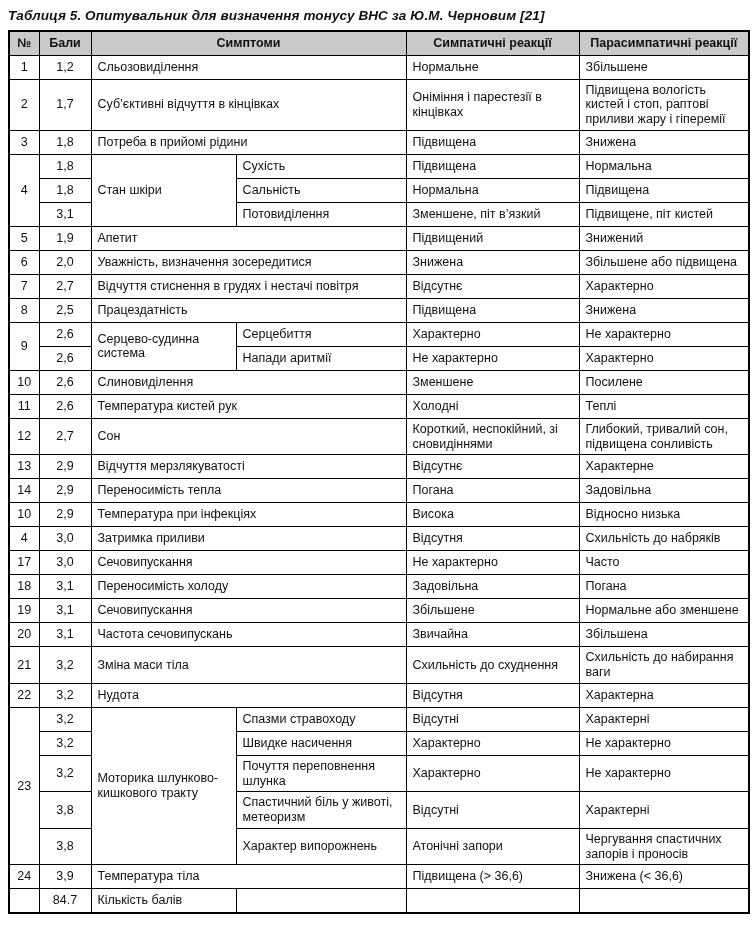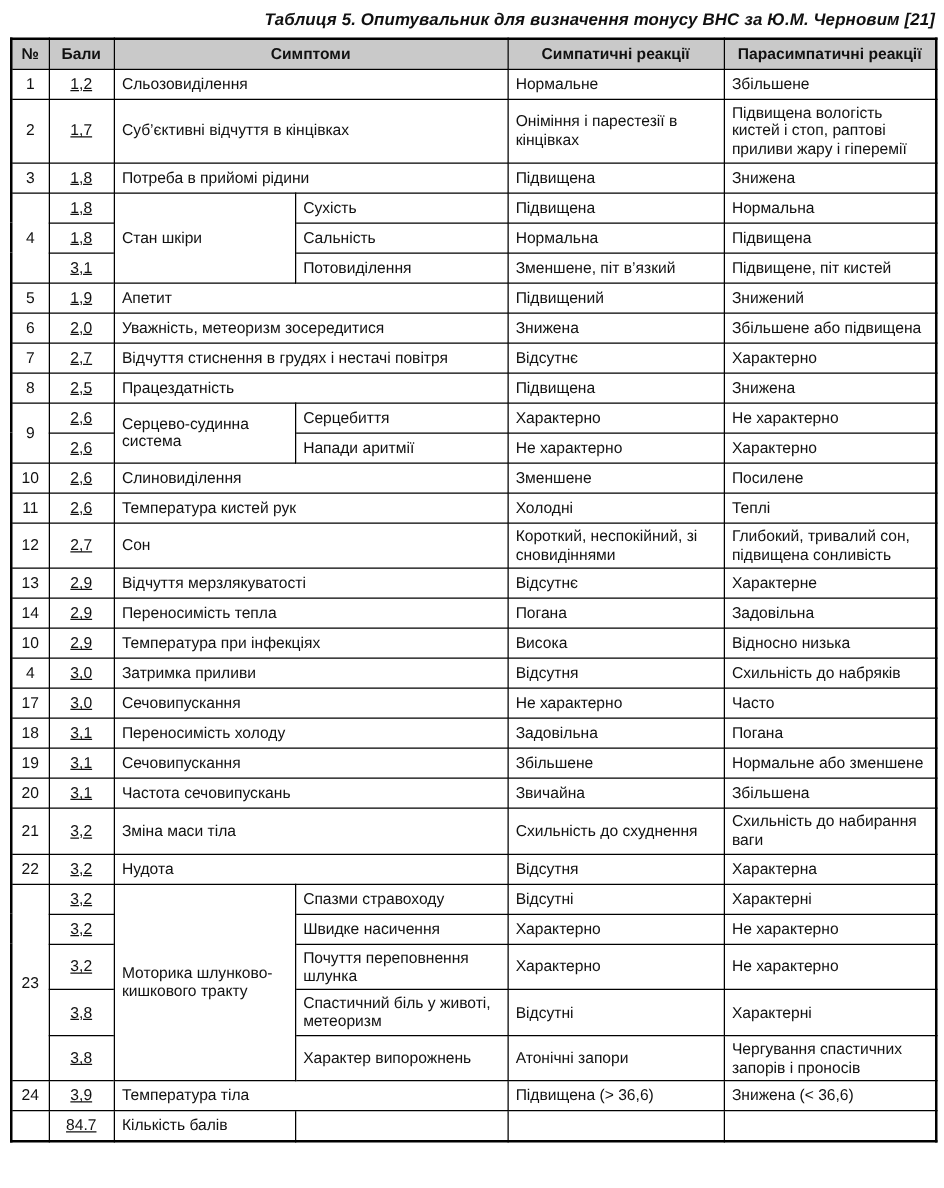--- a/index.html
+++ b/index.html
@@ -4,21 +4,21 @@
 <style>
   html,body{margin:0;padding:0;background:#ffffff;}
   body{
     width:755px;height:950px;overflow:hidden;
     font-family:"Liberation Sans",sans-serif;
     color:#111;
     -webkit-font-smoothing:antialiased;
   }
   .page{padding:6px 7px 0 8px;}
   .title{
-    text-align:right;
+    text-align:left;
     font-size:13.5px;
     font-weight:bold;
     font-style:italic;
     margin:2px 0 7px 0;
     letter-spacing:.1px;
   }
   table.vns{
     border-collapse:collapse;
     table-layout:fixed;
     width:740px;
@@ -34,21 +34,21 @@
   }
   table.vns tr{height:24px;}
   thead tr{height:36px;}
   thead th{
     background:#c9c9c9;
     font-weight:bold;
     text-align:center;
     padding:4px 4px;
   }
   td.c{text-align:center;padding-left:2px;padding-right:2px;}
-  td.score{text-align:center;padding-left:2px;padding-right:2px;text-decoration:underline;}
+  td.score{text-align:center;padding-left:2px;padding-right:2px;}
 </style>
 </head>
 <body>
 
 <div class="page">
   <div class="title">Таблиця 5. Опитувальник для визначення тонусу ВНС за Ю.М. Черновим [21]</div>
 
   <table class="vns">
     <colgroup>
       <col style="width:30px">
@@ -112,21 +112,21 @@
       <tr>
         <td class="c">5</td>
         <td class="score">1,9</td>
         <td colspan="2">Апетит</td>
         <td>Підвищений</td>
         <td>Знижений</td>
       </tr>
       <tr>
         <td class="c">6</td>
         <td class="score">2,0</td>
-        <td colspan="2">Уважність, метеоризм зосередитися</td>
+        <td colspan="2">Уважність, визначення зосередитися</td>
         <td>Знижена</td>
         <td>Збільшене або підвищена</td>
       </tr>
       <tr>
         <td class="c">7</td>
         <td class="score">2,7</td>
         <td colspan="2">Відчуття стиснення в грудях і нестачі повітря</td>
         <td>Відсутнє</td>
         <td>Характерно</td>
       </tr>

